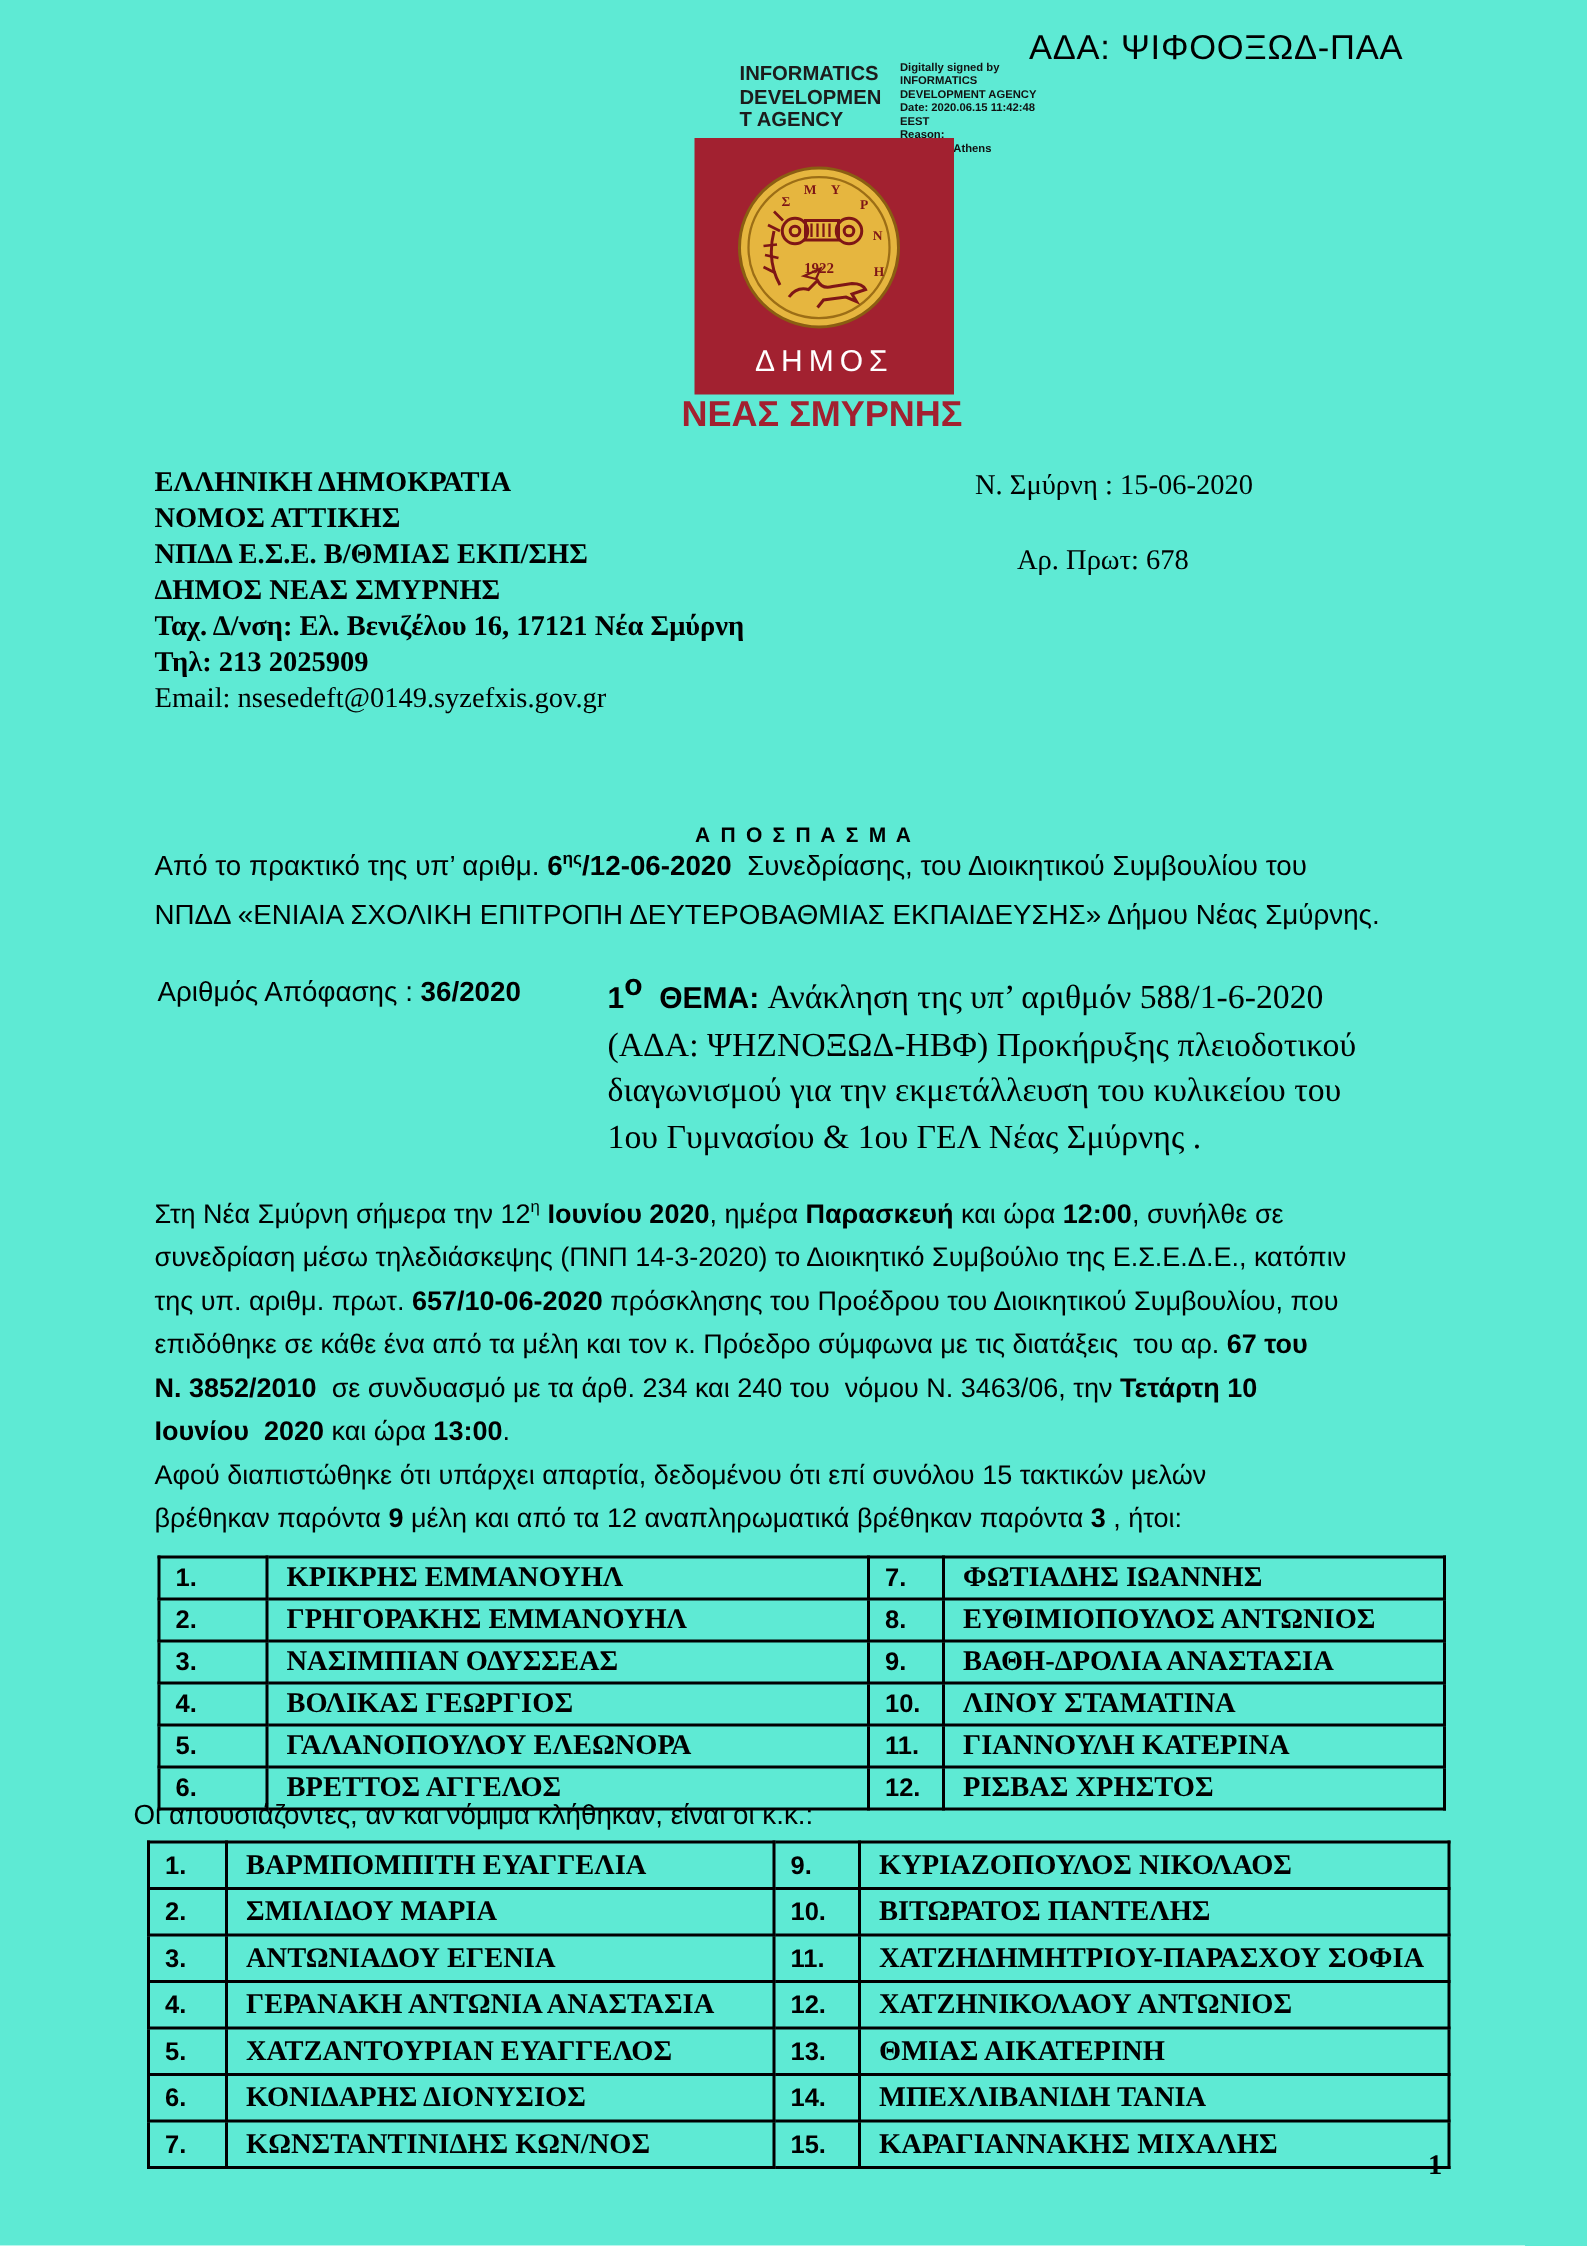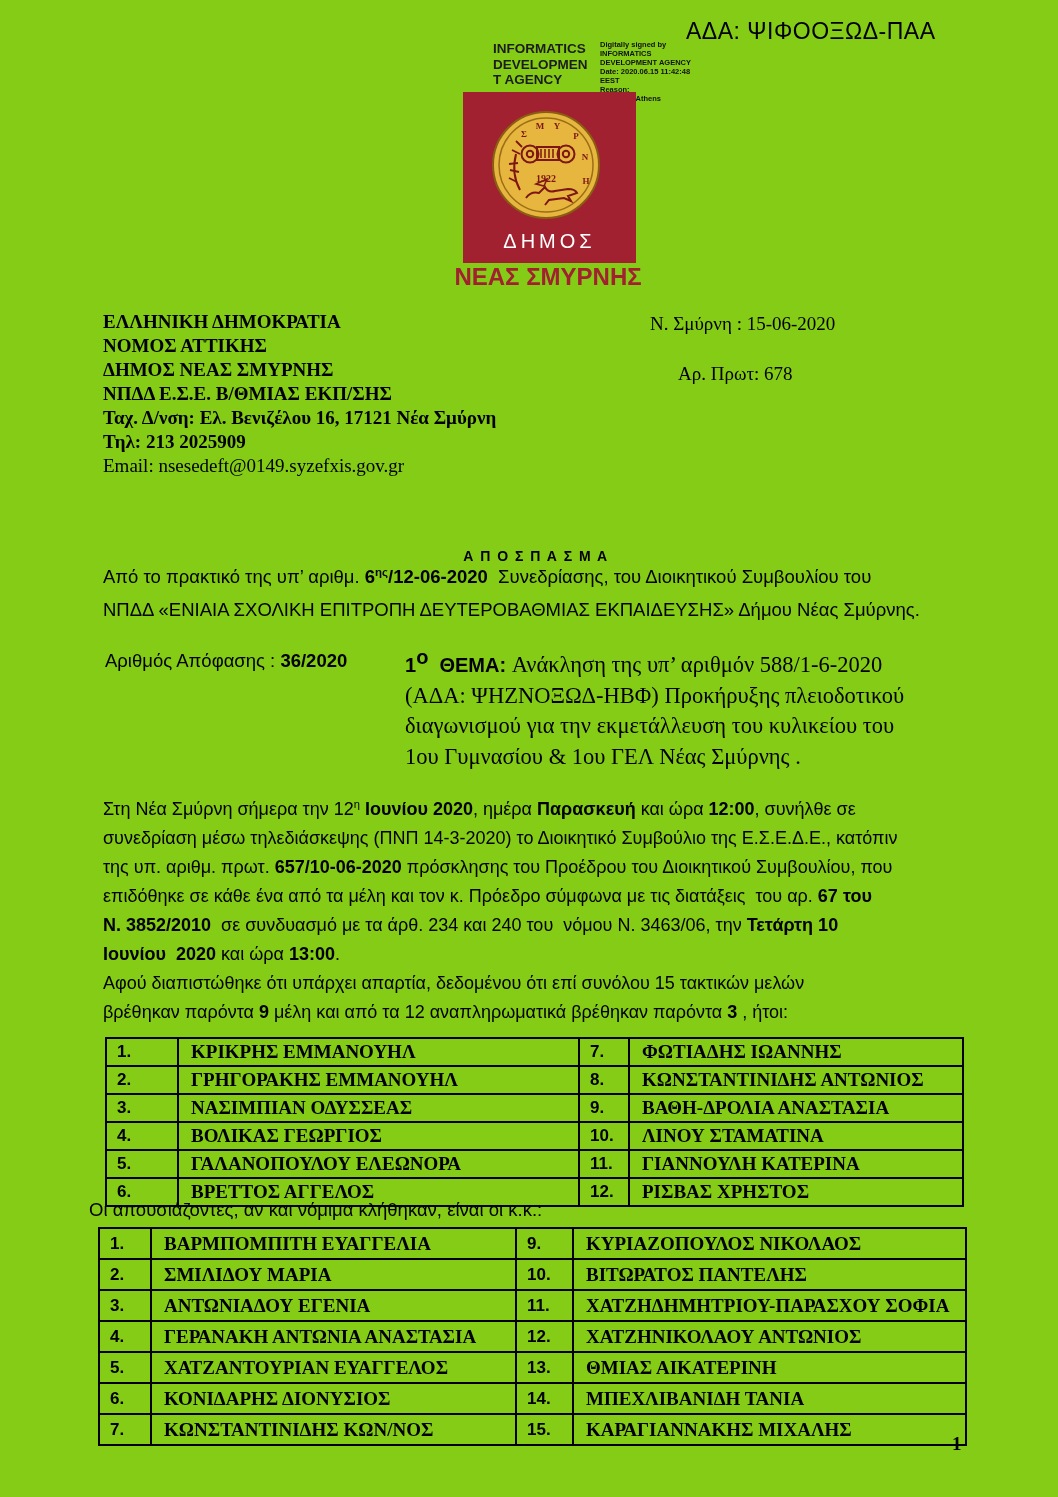--- a/index.html
+++ b/index.html
@@ -1,17 +1,17 @@
 <!DOCTYPE html>
 <html lang="el"><head>
 <meta charset="utf-8">
 <style>
   html,body{margin:0;padding:0;background:#fff;}
   .page{
-    position:relative;width:1058px;height:1497px;background:#84cc16;
+    position:relative;width:1058px;height:1497px;background:#5eead4;
     font-family:"Liberation Sans",sans-serif;color:#000;overflow:hidden;
   }
   .b{font-weight:bold;}
   sup{vertical-align:super;font-size:62%;line-height:0;text-align:right;}
   .f-sans{font-family:"Liberation Sans",sans-serif;}
   .rich{white-space:pre-wrap;}
 
   
   .ada{position:absolute;left:686px;top:18px;font-size:23px;letter-spacing:.5px;}
 
@@ -107,22 +107,22 @@
       <text x="94" y="50" class="coin-letter">Ν</text>
       <text x="95" y="74" class="coin-letter">Η</text>
     </svg>
     <div class="dimos">ΔΗΜΟΣ</div>
   </div>
   <div class="neas">ΝΕΑΣ ΣΜΥΡΝΗΣ</div>
 
   <div class="letterhead">
       <div class="b">ΕΛΛΗΝΙΚΗ ΔΗΜΟΚΡΑΤΙΑ</div>
       <div class="b">ΝΟΜΟΣ ΑΤΤΙΚΗΣ</div>
+      <div class="b">ΝΠΔΔ Ε.Σ.Ε. Β/ΘΜΙΑΣ ΕΚΠ/ΣΗΣ</div>
       <div class="b">ΔΗΜΟΣ ΝΕΑΣ ΣΜΥΡΝΗΣ</div>
-      <div class="b">ΝΠΔΔ Ε.Σ.Ε. Β/ΘΜΙΑΣ ΕΚΠ/ΣΗΣ</div>
       <div class="b">Ταχ. Δ/νση: Ελ. Βενιζέλου 16, 17121 Νέα Σμύρνη</div>
       <div class="b">Τηλ: 213 2025909</div>
       <div>Email: nsesedeft@0149.syzefxis.gov.gr</div>
     </div>
   <div class="meta-date">Ν. Σμύρνη : 15-06-2020</div>
   <div class="meta-prot">Αρ. Πρωτ: 678</div>
 
   <div class="doc-title">Α Π Ο Σ Π Α Σ Μ Α</div>
 
   <div class="intro rich"><span>Από το πρακτικό της υπ’ αριθμ. </span><span class="b">6</span><sup class="b">ης</sup><span class="b">/12-06-2020</span><span>  Συνεδρίασης, του Διοικητικού Συμβουλίου του</span><br><span>ΝΠΔΔ «ΕΝΙΑΙΑ ΣΧΟΛΙΚΗ ΕΠΙΤΡΟΠΗ ΔΕΥΤΕΡΟΒΑΘΜΙΑΣ ΕΚΠΑΙΔΕΥΣΗΣ» Δήμου Νέας Σμύρνης.</span></div>
@@ -144,21 +144,21 @@
         <tr>
           <td class="num">1.</td>
           <td class="name">ΚΡΙΚΡΗΣ ΕΜΜΑΝΟΥΗΛ</td>
           <td class="num">7.</td>
           <td class="name">ΦΩΤΙΑΔΗΣ ΙΩΑΝΝΗΣ</td>
         </tr>
         <tr>
           <td class="num">2.</td>
           <td class="name">ΓΡΗΓΟΡΑΚΗΣ ΕΜΜΑΝΟΥΗΛ</td>
           <td class="num">8.</td>
-          <td class="name">ΚΩΝΣΤΑΝΤΙΝΙΔΗΣ ΑΝΤΩΝΙΟΣ</td>
+          <td class="name">ΕΥΘΙΜΙΟΠΟΥΛΟΣ ΑΝΤΩΝΙΟΣ</td>
         </tr>
         <tr>
           <td class="num">3.</td>
           <td class="name">ΝΑΣΙΜΠΙΑΝ ΟΔΥΣΣΕΑΣ</td>
           <td class="num">9.</td>
           <td class="name">ΒΑΘΗ-ΔΡΟΛΙΑ ΑΝΑΣΤΑΣΙΑ</td>
         </tr>
         <tr>
           <td class="num">4.</td>
           <td class="name">ΒΟΛΙΚΑΣ ΓΕΩΡΓΙΟΣ</td>

